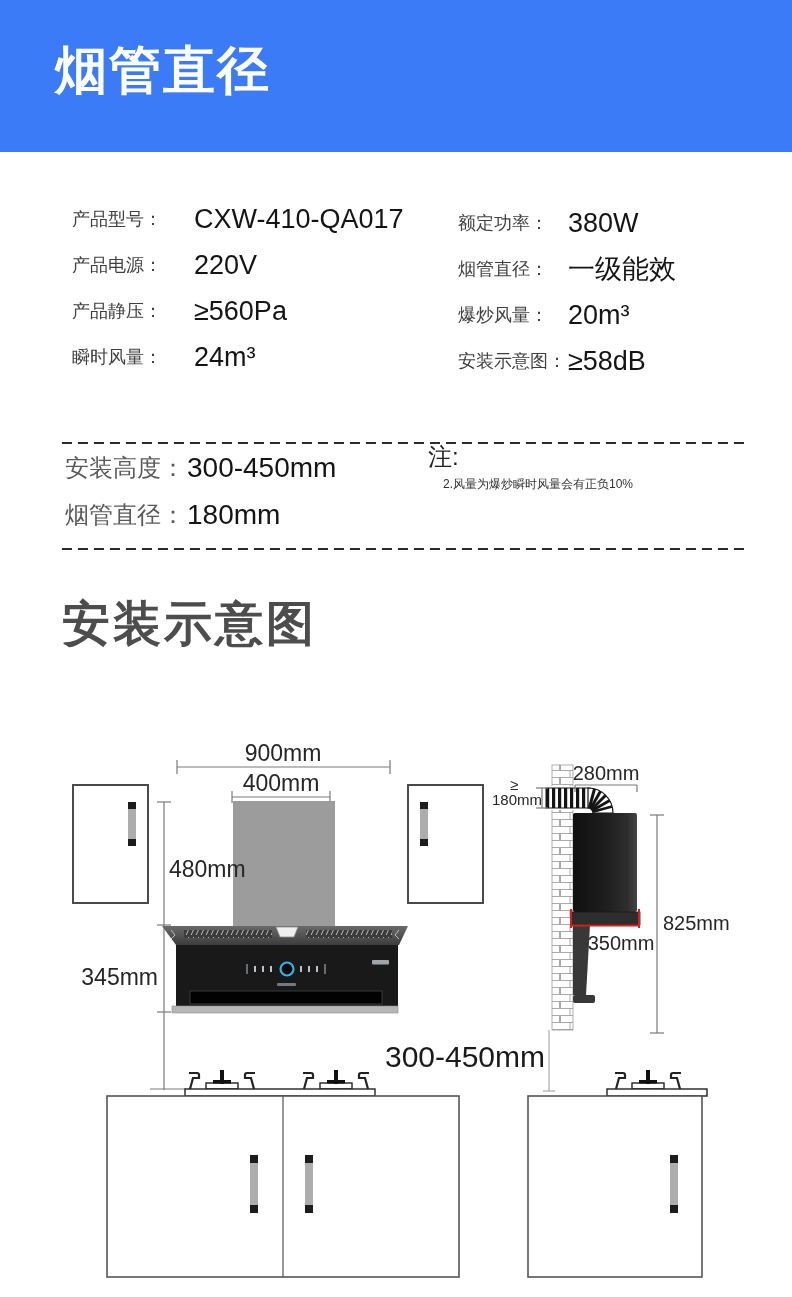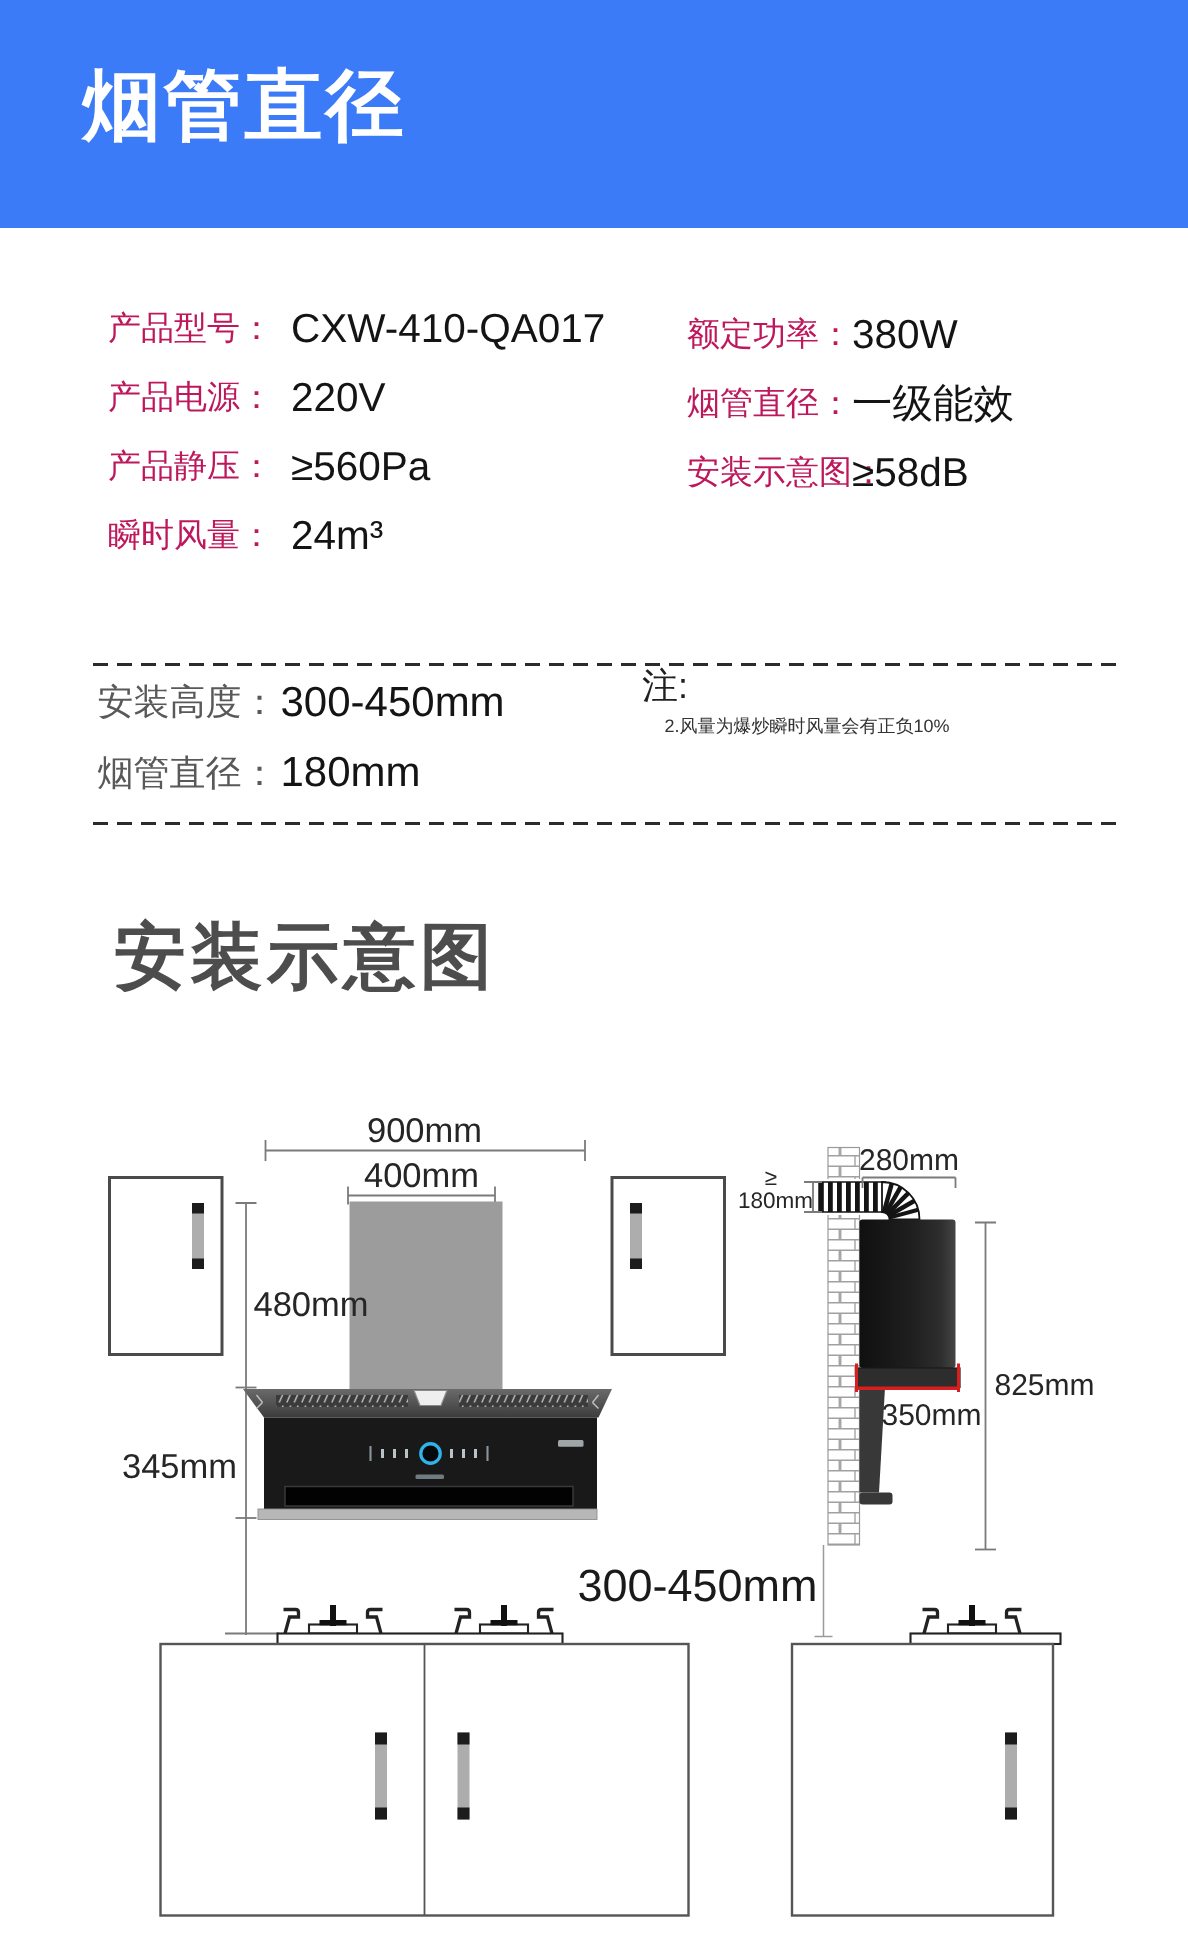--- a/index.html
+++ b/index.html
@@ -9,37 +9,37 @@
   }
   
   .banner{position:absolute;left:0;top:0;width:792px;height:152px;background:#3b7bf7;}
   .banner-title{position:absolute;left:55px;top:36px;margin:0;font-size:52px;font-weight:bold;
     color:#ffffff;letter-spacing:2px;}
   
   .spec-col{position:absolute;}
   .spec-col.colL{left:72px;top:196px;}
   .spec-col.colR{left:458px;top:200px;}
   .spec-row{height:46px;display:flex;align-items:center;}
-  .spec-label{font-size:22px;color:#be185d;width:122px;flex:0 0 auto;white-space:nowrap;}
+  .spec-label{font-size:18px;color:#404040;width:122px;flex:0 0 auto;white-space:nowrap;}
   .colR .spec-label{width:110px;}
   .spec-value{font-size:27px;color:#141414;white-space:nowrap;}
   
   .dash-line{position:absolute;left:62px;width:688px;height:2px;
     background:repeating-linear-gradient(90deg,#2b2b2b 0 10px,transparent 10px 16px);}
   #dash-top{top:442px;}
   #dash-bottom{top:548px;}
   .install-col{position:absolute;left:65px;top:452px;}
   .install-row{height:47px;display:flex;align-items:flex-start;}
   .install-label{font-size:24px;color:#595959;width:122px;flex:0 0 auto;white-space:nowrap;}
   .install-value{font-size:28px;color:#141414;white-space:nowrap;}
   .notes{position:absolute;left:428px;top:441px;width:330px;}
   .notes-title{font-size:24px;color:#1f1f1f;margin:0;}
   .note-line{font-size:12px;color:#333333;line-height:23px;white-space:nowrap;margin-left:15px;}
   
-  .section-title{position:absolute;left:62px;top:592px;margin:14px;font-size:48px;font-weight:bold;
+  .section-title{position:absolute;left:62px;top:592px;margin:0;font-size:48px;font-weight:bold;
     color:#4d4d4d;letter-spacing:3px;}
   
   #diagram{position:absolute;left:0;top:737px;}
   .dim-line{stroke:#7a7a7a;stroke-width:1.2;}
   .dim-line-light{stroke:#9a9a9a;stroke-width:1;}
   text{font-family:"Liberation Sans","DejaVu Sans",sans-serif;}
   .d1{font-size:23px;fill:#262626;}
   .d0{font-size:30px;fill:#1a1a1a;}
   .d2{font-size:20px;fill:#262626;}
   .d3{font-size:15px;fill:#262626;}
@@ -73,20 +73,24 @@
 </section>
 
 <section class="spec-col colR">
   <div class="spec-row">
     <span class="spec-label">额定功率：</span>
     <span class="spec-value">380W</span>
   </div>
   <div class="spec-row">
     <span class="spec-label">烟管直径：</span>
     <span class="spec-value">一级能效</span>
+  </div>
+  <div class="spec-row">
+    <span class="spec-label">爆炒风量：</span>
+    <span class="spec-value">20m³</span>
   </div>
   <div class="spec-row">
     <span class="spec-label">安装示意图：</span>
     <span class="spec-value">≥58dB</span>
   </div>
 </section>
 
 <div id="dash-top" class="dash-line"></div>
 <div id="dash-bottom" class="dash-line"></div>
 

